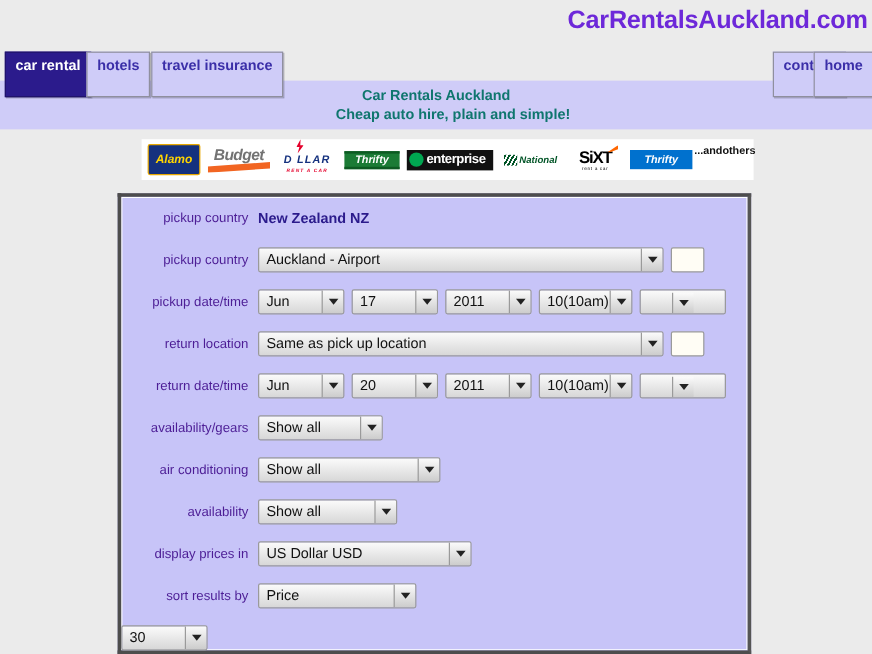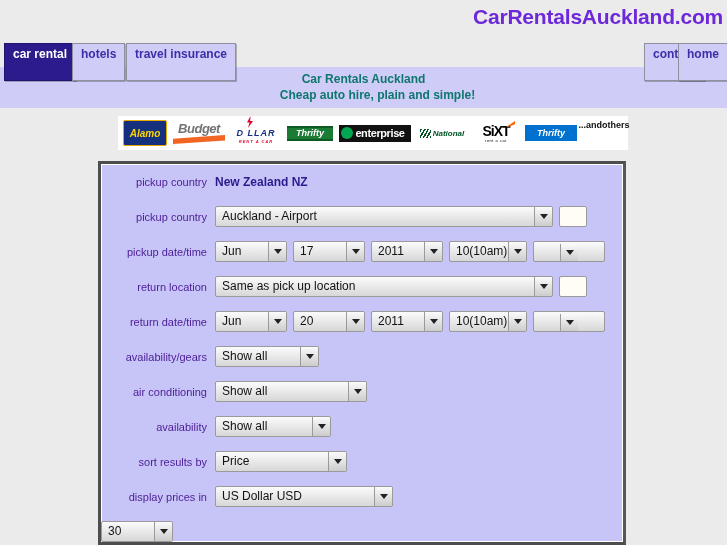--- a/index.html
+++ b/index.html
@@ -383,35 +383,35 @@
 
   <div class="row">
     <div class="lbl">availability</div>
     <div class="sel w-avail">
       <span class="txt">Show all</span>
       <span class="arrowbox"></span>
     </div>
   </div>
 
   <div class="row">
+    <div class="lbl">display prices in</div>
+    <div class="sel w-cur">
+      <span class="txt">US Dollar USD</span>
+      <span class="arrowbox"></span>
+    </div>
+  </div>
+
+  <div class="row">
     <div class="lbl">sort results by</div>
     <div class="sel w-sort">
       <span class="txt">Price</span>
       <span class="arrowbox"></span>
     </div>
   </div>
 
   <div class="row">
-    <div class="lbl">display prices in</div>
-    <div class="sel w-cur">
-      <span class="txt">US Dollar USD</span>
-      <span class="arrowbox"></span>
-    </div>
-  </div>
-
-  <div class="row">
     <div class="sel w-age">
       <span class="txt">30</span>
       <span class="arrowbox"></span>
     </div>
   </div>
 
 </div>
 
 </body></html>

